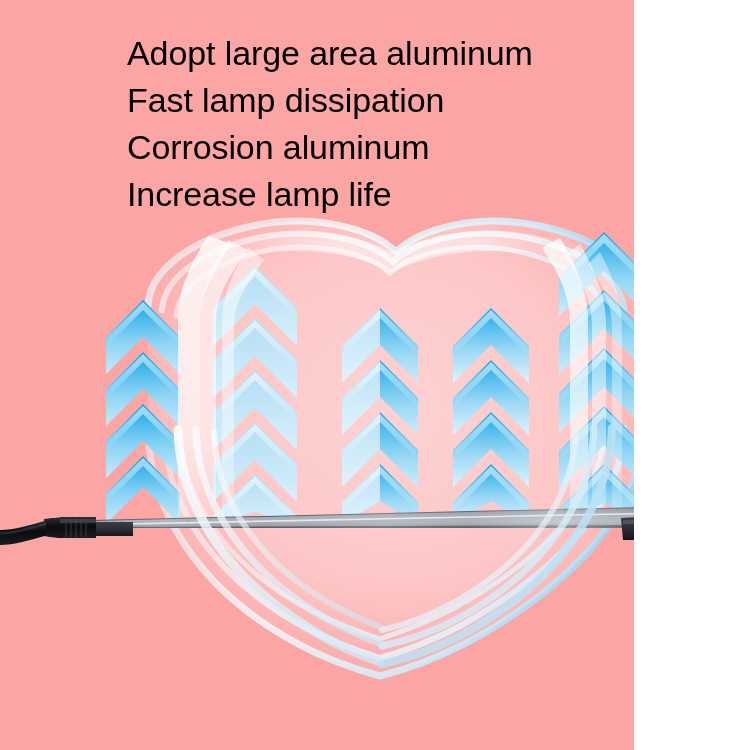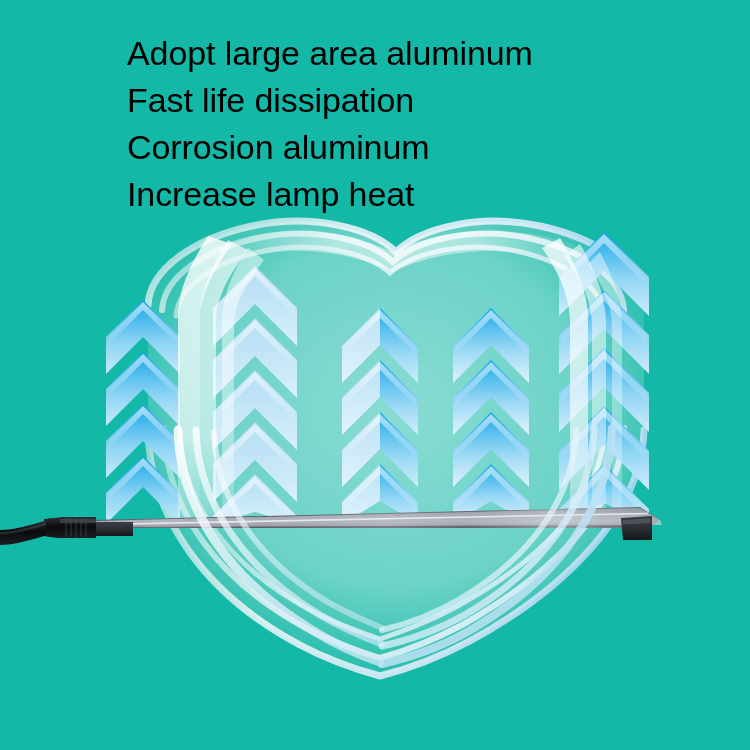--- a/index.html
+++ b/index.html
@@ -70,21 +70,21 @@
     position: absolute;
     left: 0; top: 0;
     width: 750px; height: 750px;
     z-index: 34;
     pointer-events: none;
   }
 </style>
 </head>
 <body>
 
-<div id="stage" style="width: 750px; height: 750px; background: #14b8a6;">
+<div id="stage" style="width: 634px; height: 750px; background: #fca5a5;">
 
   <div id="artwork">
     <svg width="750" height="750" viewBox="0 0 750 750" xmlns="http://www.w3.org/2000/svg">
       <defs>
         <linearGradient id="arcFadeA" x1="0" y1="0" x2="1" y2="0.25">
           <stop offset="0%" stop-color="#e9f1f7" stop-opacity="0.55"></stop>
           <stop offset="40%" stop-color="#f2f7fb" stop-opacity="0.85"></stop>
           <stop offset="75%" stop-color="#cfe7f6" stop-opacity="0.95"></stop>
           <stop offset="100%" stop-color="#9fd4ee" stop-opacity="0.95"></stop>
         </linearGradient>
@@ -423,18 +423,18 @@
       <path d="M 214 432 C 216 500, 258 560, 326 601 C 348 614, 368 622, 382 628" fill="none" stroke="url(#frontArc)" stroke-width="6" stroke-linecap="round" opacity="0.65"></path>
 
       <path d="M 612 428 C 610 508, 556 580, 474 628 C 446 645, 412 657, 382 664" fill="none" stroke="#bde2f4" stroke-width="8" stroke-linecap="round" opacity="0.85"></path>
       <path d="M 594 428 C 592 502, 544 568, 468 613 C 442 628, 410 640, 382 646" fill="none" stroke="#d5edf9" stroke-width="7" stroke-linecap="round" opacity="0.8"></path>
       <path d="M 576 430 C 574 498, 530 558, 460 599 C 436 613, 408 624, 382 630" fill="none" stroke="#e6f4fc" stroke-width="6" stroke-linecap="round" opacity="0.7"></path>
     </svg>
   </div>
 
   <div id="feature-text">
     <span class="feature-line" style="color: rgb(0, 0, 0); font-size: 34px;">Adopt large area aluminum</span>
-    <span class="feature-line" style="color: rgb(0, 0, 0); font-size: 34px;">Fast life dissipation</span>
+    <span class="feature-line" style="color: rgb(0, 0, 0); font-size: 34px;">Fast lamp dissipation</span>
     <span class="feature-line" style="color: rgb(0, 0, 0); font-size: 34px;">Corrosion aluminum</span>
-    <span class="feature-line" style="color: rgb(0, 0, 0); font-size: 34px;">Increase lamp heat</span>
+    <span class="feature-line" style="color: rgb(0, 0, 0); font-size: 34px;">Increase lamp life</span>
   </div>
 
 </div>
 
 </body></html>

